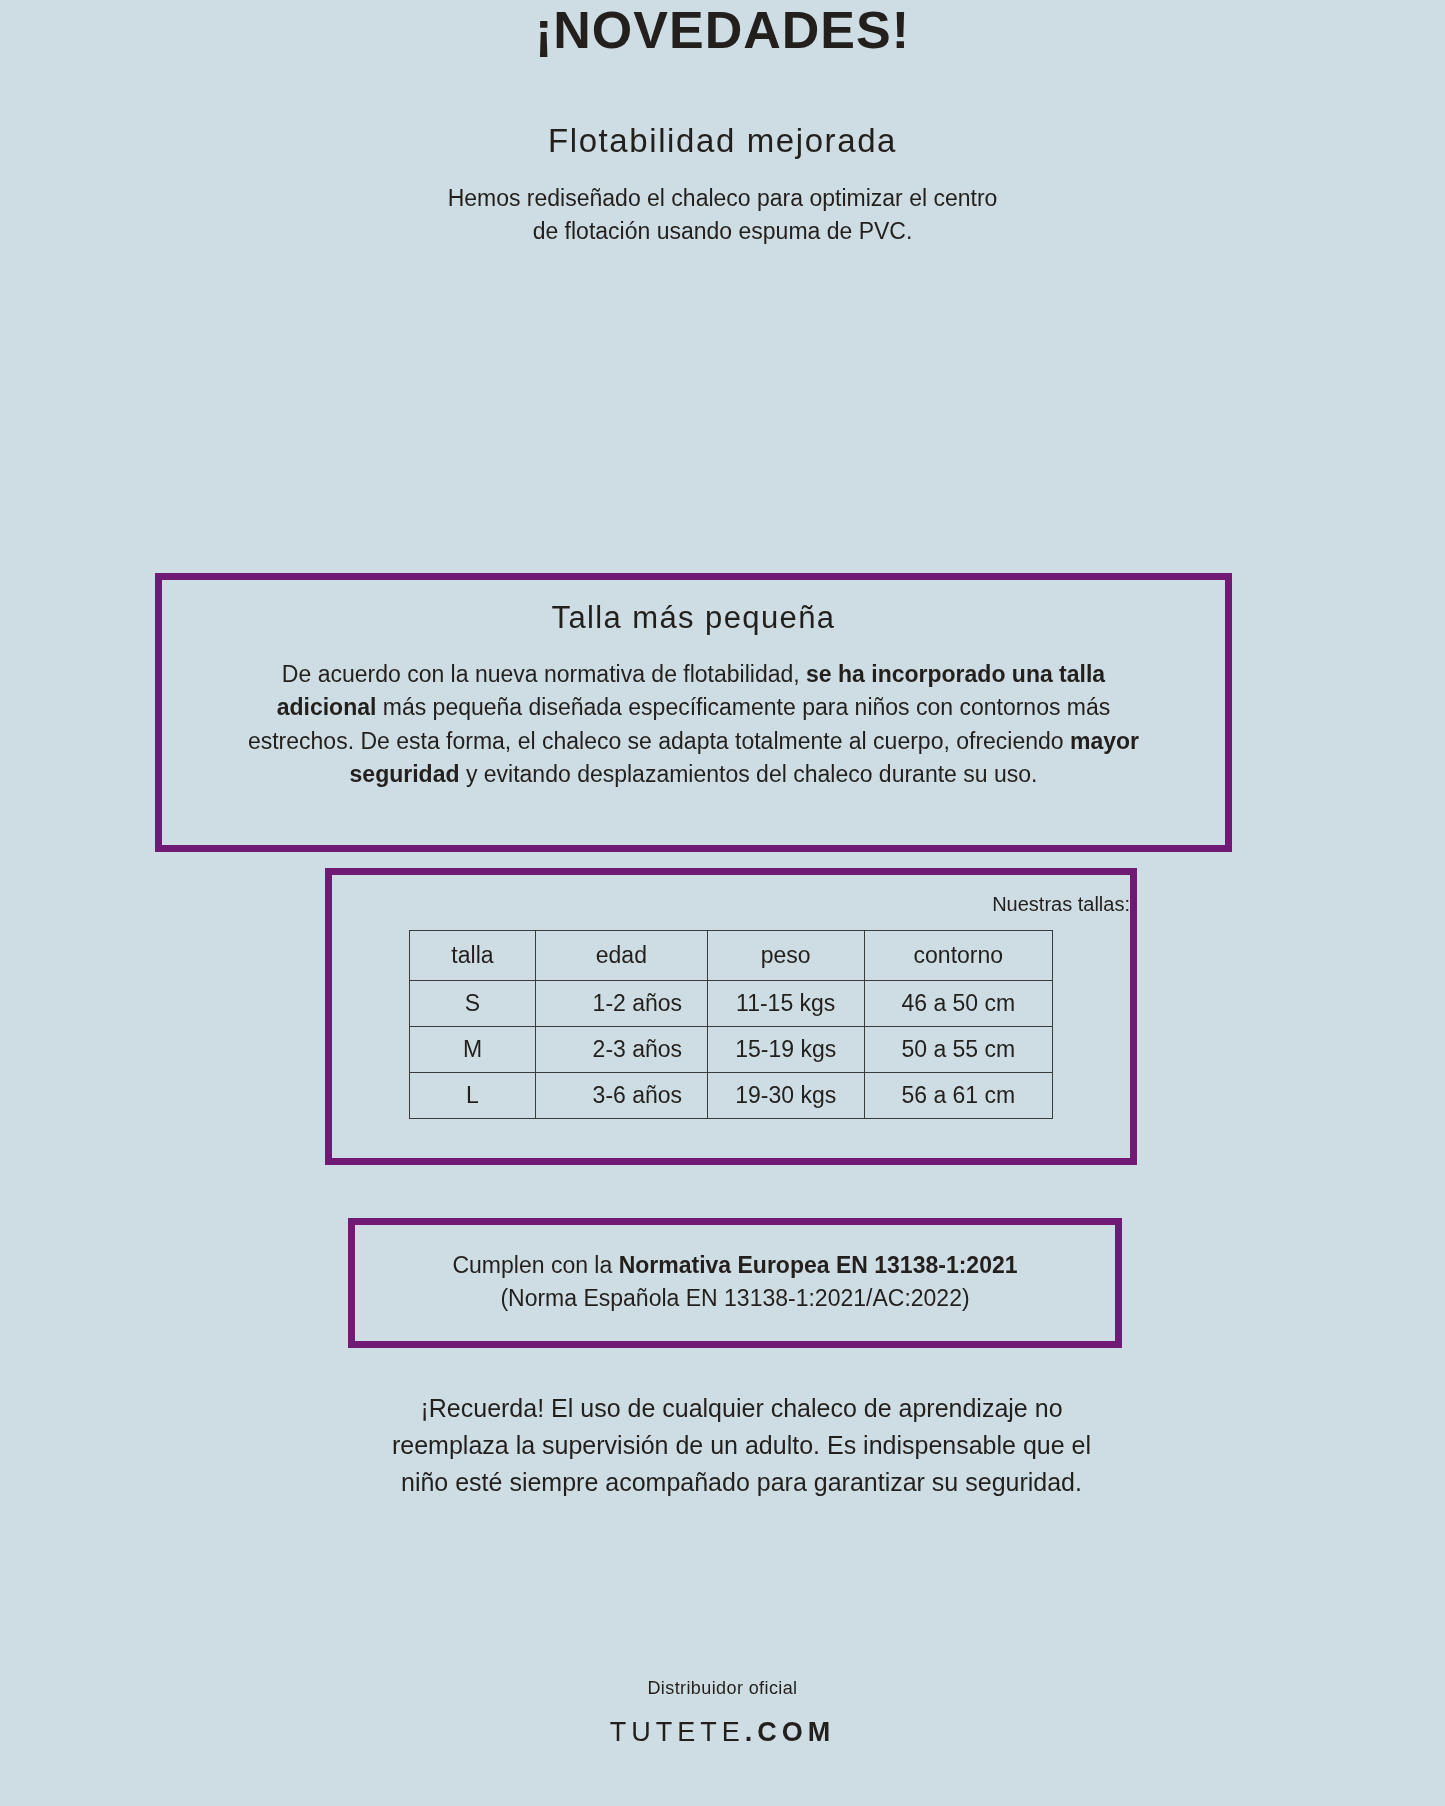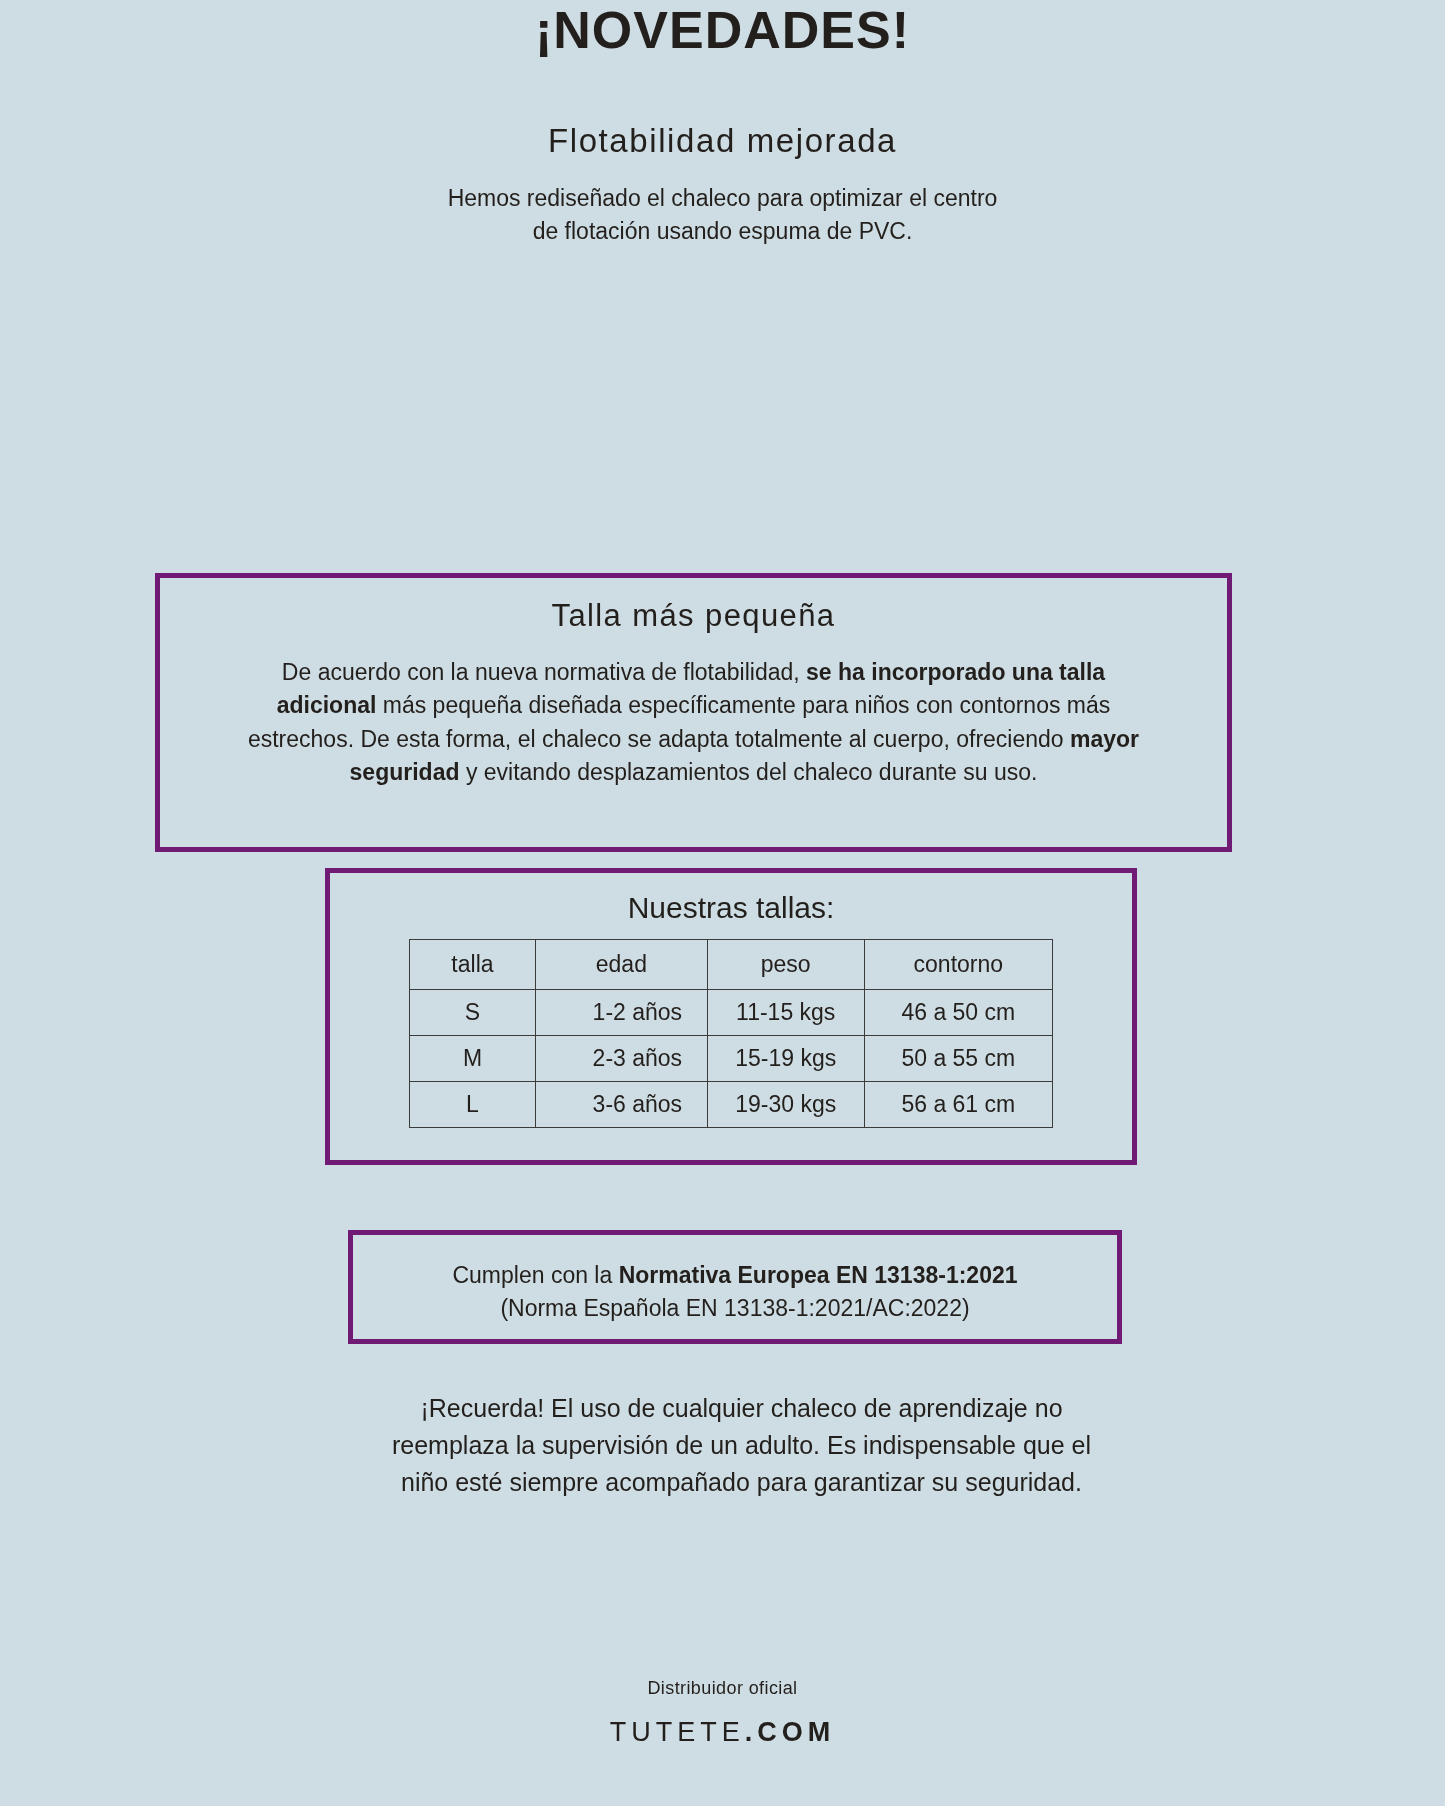--- a/index.html
+++ b/index.html
@@ -45,21 +45,21 @@
     text-align: center;
     font-size: 23px;
     line-height: 1.42;
     margin: 22px auto 10px auto;
     width: 760px;
     color: #231f1c;
   }
 
   
   .green-box {
-    border: 5px solid #701a75;
+    border: 7px solid #701a75;
     box-sizing: border-box;
     background: transparent;
   }
 
   .box-talla {
     position: absolute;
     left: 155px;
     top: 573px;
     width: 1077px;
     height: 279px;
@@ -82,22 +82,22 @@
 
   .box-tallas-table {
     position: absolute;
     left: 325px;
     top: 868px;
     width: 812px;
     height: 297px;
     padding-top: 18px;
   }
   .tallas-label {
-    text-align: center;
-    font-size: 30px;
+    text-align: right;
+    font-size: 20px;
     margin: 0 0 14px 0;
   }
   table.sizes {
     border-collapse: collapse;
     margin: 0 auto;
     width: 644px;
     background: transparent;
   }
   table.sizes td, table.sizes th {
     border: 1px solid #3b3b3b;
@@ -114,23 +114,22 @@
   table.sizes td.col-size { width: 130px; }
   table.sizes td.col-age { width: 145px; padding-left: 36px; }
   table.sizes td.col-weight { width: 165px; }
   table.sizes td.col-girth { width: 195px; }
 
   .box-normativa {
     position: absolute;
     left: 348px;
     top: 1218px;
     width: 774px;
-    height: 114px;
+    height: 130px;
     padding-top: 24px;
-    margin-top: 12px;
   }
   .box-normativa p {
     text-align: center;
     font-size: 23px;
     line-height: 1.42;
     margin: 0;
   }
 
   .reminder {
     position: absolute;

